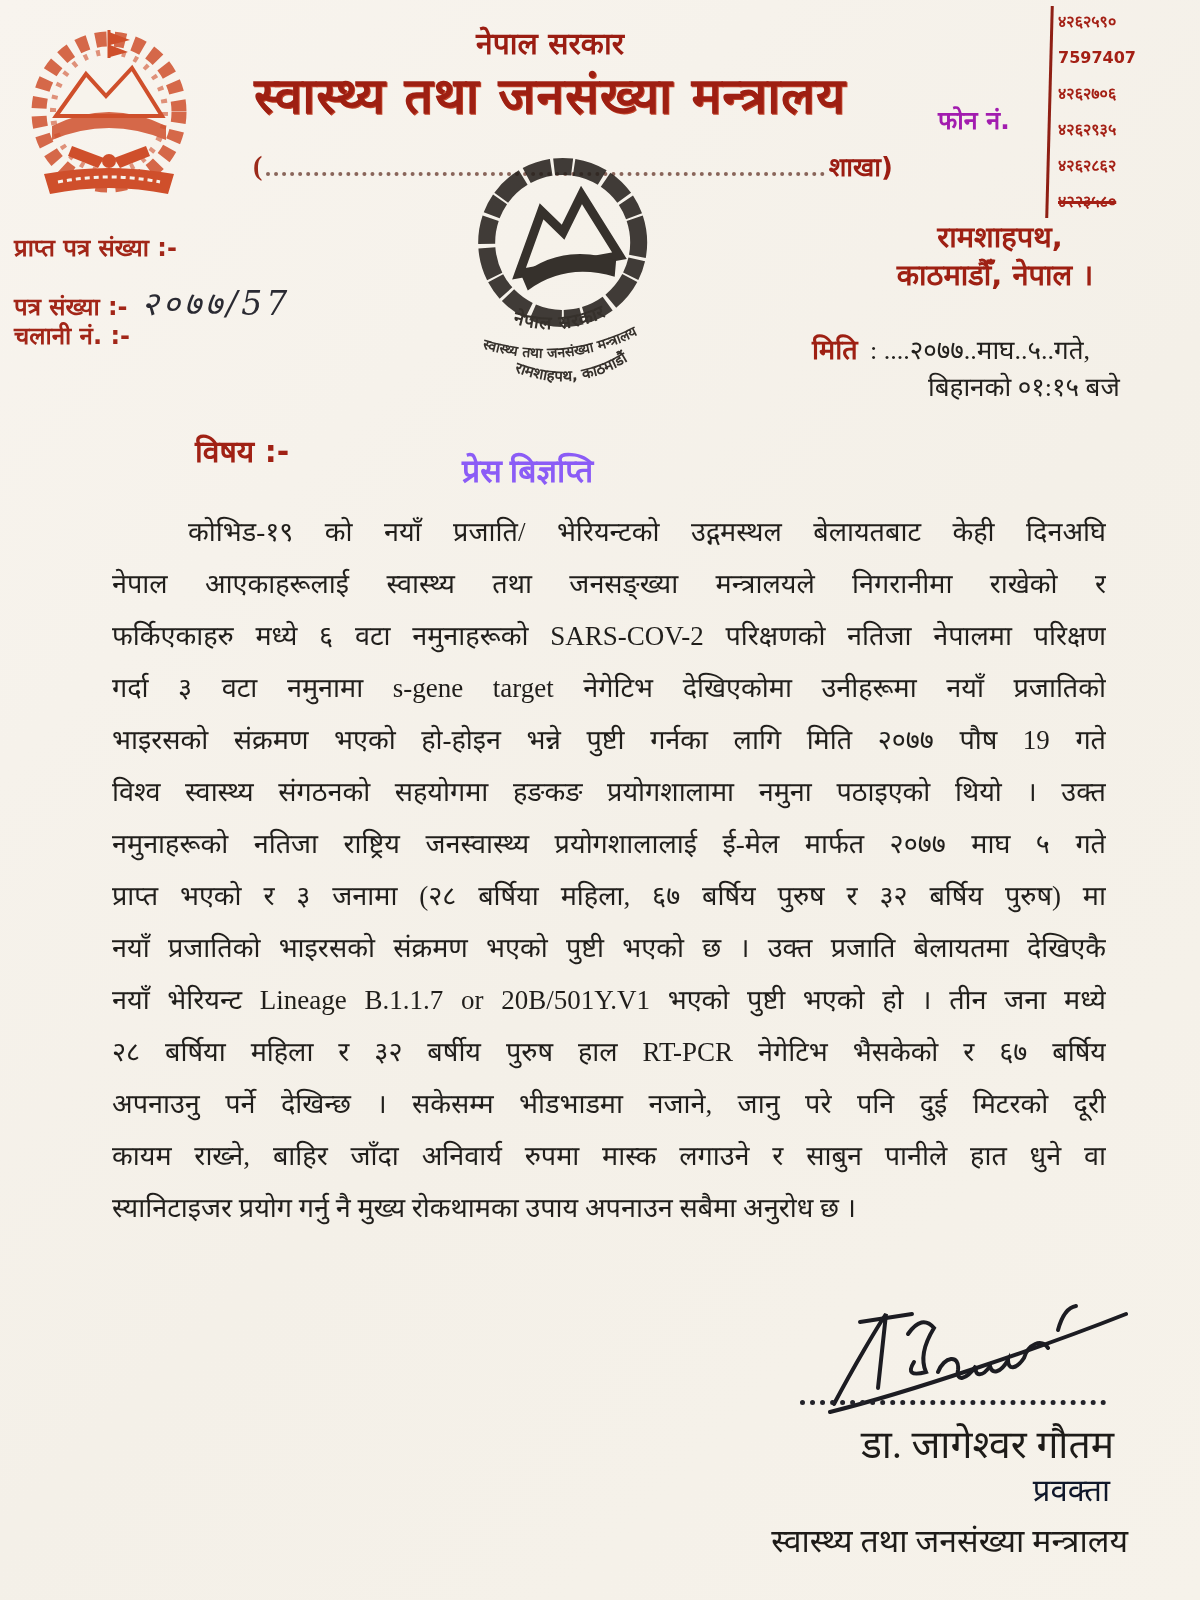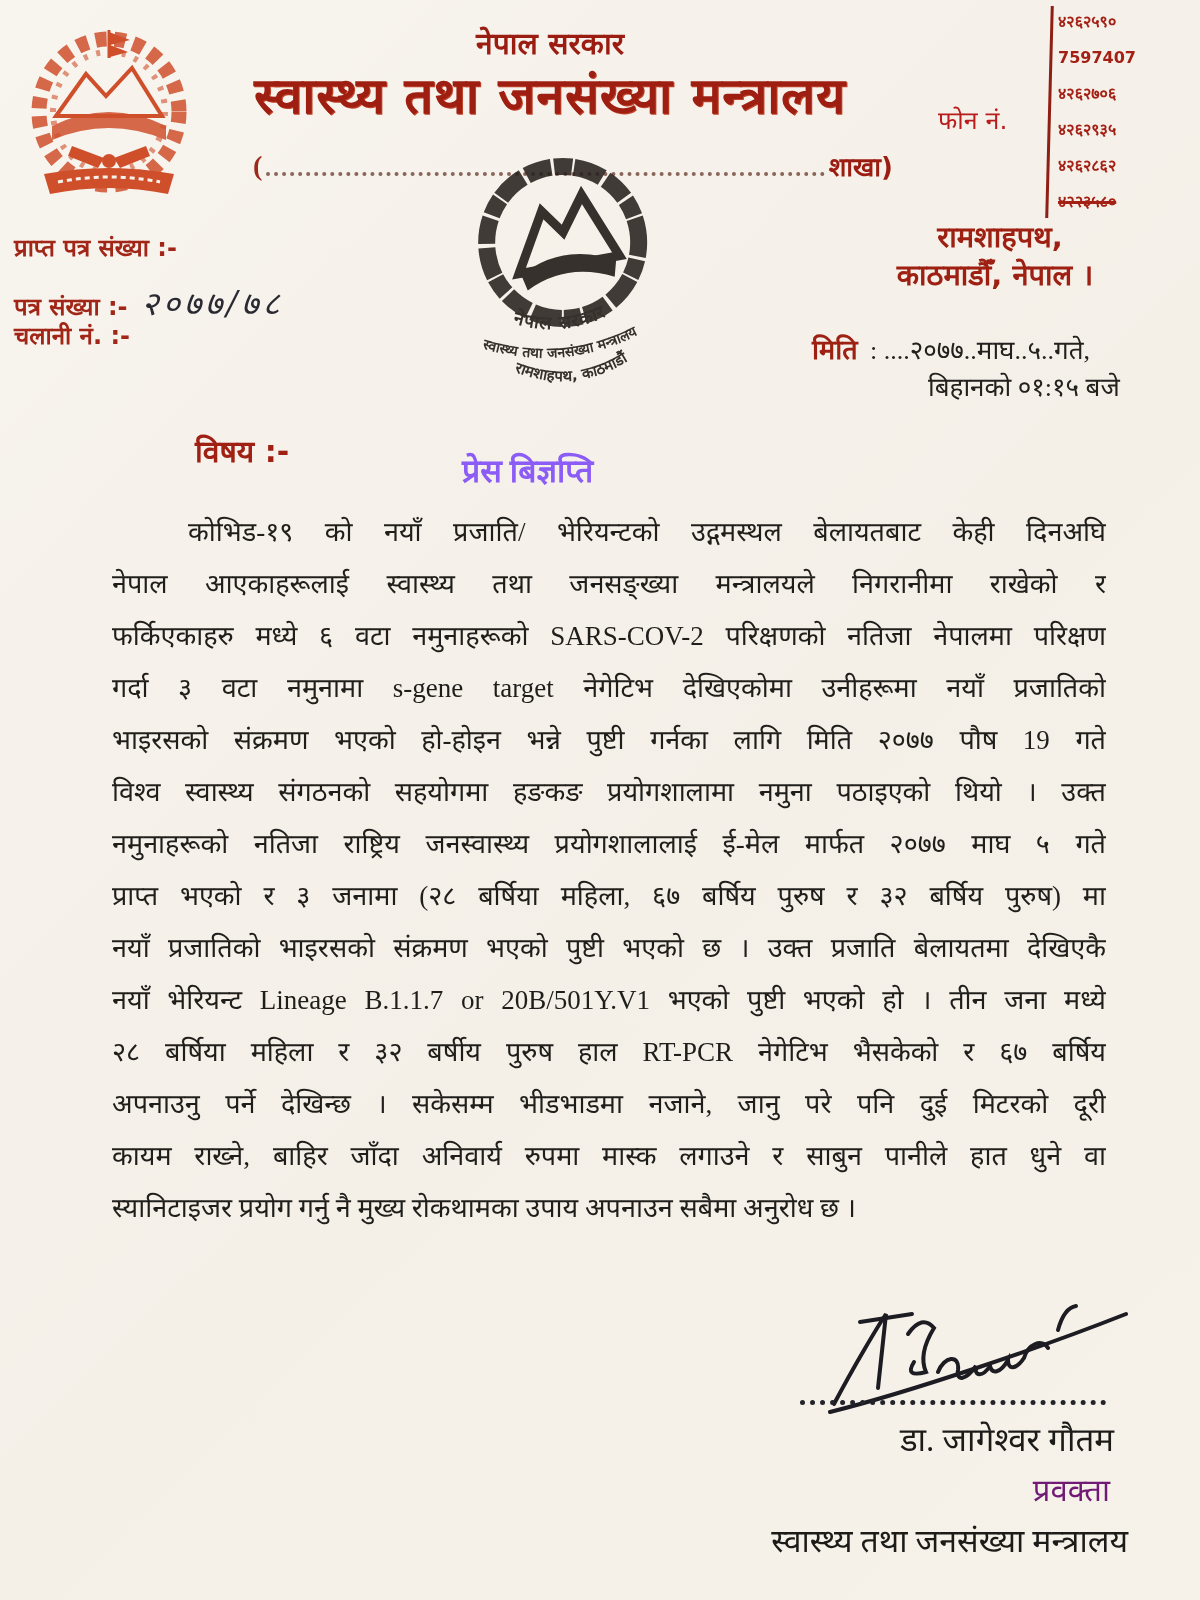--- a/index.html
+++ b/index.html
@@ -29,21 +29,21 @@
     color:#9b2a1a;font-size:26px;font-weight:bold;
   }
   .branch-dots{
     flex:1;height:22px;margin:0 4px 8px 4px;
     border-bottom:4px dotted #6e4236;opacity:.8;
   }
   .branch-paren{font-size:28px;transform:translateY(-2px);}
   .branch-label{font-family:"DejaVu Sans",sans-serif;color:#9b1d12;}
   
   .phone-label{
-    left:938px;top:102px;color:#b91c1c;font-weight:normal;
+    left:938px;top:102px;color:#a21caf;font-weight:bold;
     font-family:"DejaVu Sans",sans-serif;font-size:25px;
   }
   .phone-rule{left:1048px;top:6px;width:3px;height:212px;background:#8f1f14;transform:rotate(1.5deg);}
   .phone-list{left:1058px;top:4px;width:110px;text-align:left;}
   .phone-list .pn{
     font-family:"DejaVu Sans",sans-serif;
     color:#a42015;font-weight:bold;font-size:16px;line-height:36px;white-space:nowrap;
   }
   .phone-list .pn.struck{text-decoration:line-through;text-decoration-thickness:3px;}
   
@@ -72,22 +72,22 @@
     white-space:nowrap;overflow:hidden;
   }
   .jl{text-align:justify;text-align-last:justify;white-space:normal;}
   .ll{text-align:left;}
   .indent{padding-left:76px;}
   
   .stamp{left:428px;top:146px;opacity:.92;}
   
   .sig-scribble{left:820px;top:1300px;}
   .sig-dots{left:800px;top:1390px;width:306px;border-bottom:5px dotted #23232a;height:10px;}
-  .sig-name{right:86px;top:1416px;font-size:33px;color:#1d1b18;white-space:nowrap;}
-  .sig-desig{right:90px;top:1468px;font-size:31px;color:#701a75;white-space:nowrap;}
+  .sig-name{right:86px;top:1416px;font-size:39px;color:#1d1b18;white-space:nowrap;}
+  .sig-desig{right:90px;top:1468px;font-size:31px;color:#0f172a;white-space:nowrap;}
   .sig-org{right:72px;top:1518px;font-size:32px;color:#1d1b18;white-space:nowrap;}
 </style>
 </head>
 <body>
 
 <svg class="abs" style="left:28px;top:24px;" width="162" height="180" viewBox="0 0 162 180">
   <g stroke="#cf4f2b" fill="none">
     <ellipse cx="81" cy="88" rx="70" ry="73" stroke-width="15" stroke-dasharray="11 8" opacity="0.85"></ellipse>
     <ellipse cx="81" cy="88" rx="56" ry="60" stroke-width="6" stroke-dasharray="4 9" opacity="0.6"></ellipse>
   </g>
@@ -121,21 +121,21 @@
   <div class="pn">४२६२५९०</div>
   <div class="pn">7597407</div>
   <div class="pn">४२६२७०६</div>
   <div class="pn">४२६२९३५</div>
   <div class="pn">४२६२८६२</div>
   <div class="pn struck">४२२३५८०</div>
 </div>
 
 <div class="abs ref ref1">प्राप्त पत्र संख्या :-</div>
 <div class="abs ref ref2">
-  <span>पत्र संख्या :-</span><span class="handwritten">२०७७/७८</span>
+  <span>पत्र संख्या :-</span><span class="handwritten">२०७७/57</span>
 </div>
 <div class="abs ref ref3">चलानी नं. :-</div>
 
 <div class="abs addr1">रामशाहपथ,</div>
 <div class="abs addr2">काठमाडौँ, नेपाल ।</div>
 <div class="abs dateline">
   <span class="date-label">मिति</span>
   <span class="date-value">:  ....२०७७..माघ..५..गते,</span>
 </div>
 <div class="abs timeline">बिहानको ०१:१५ बजे</div>

